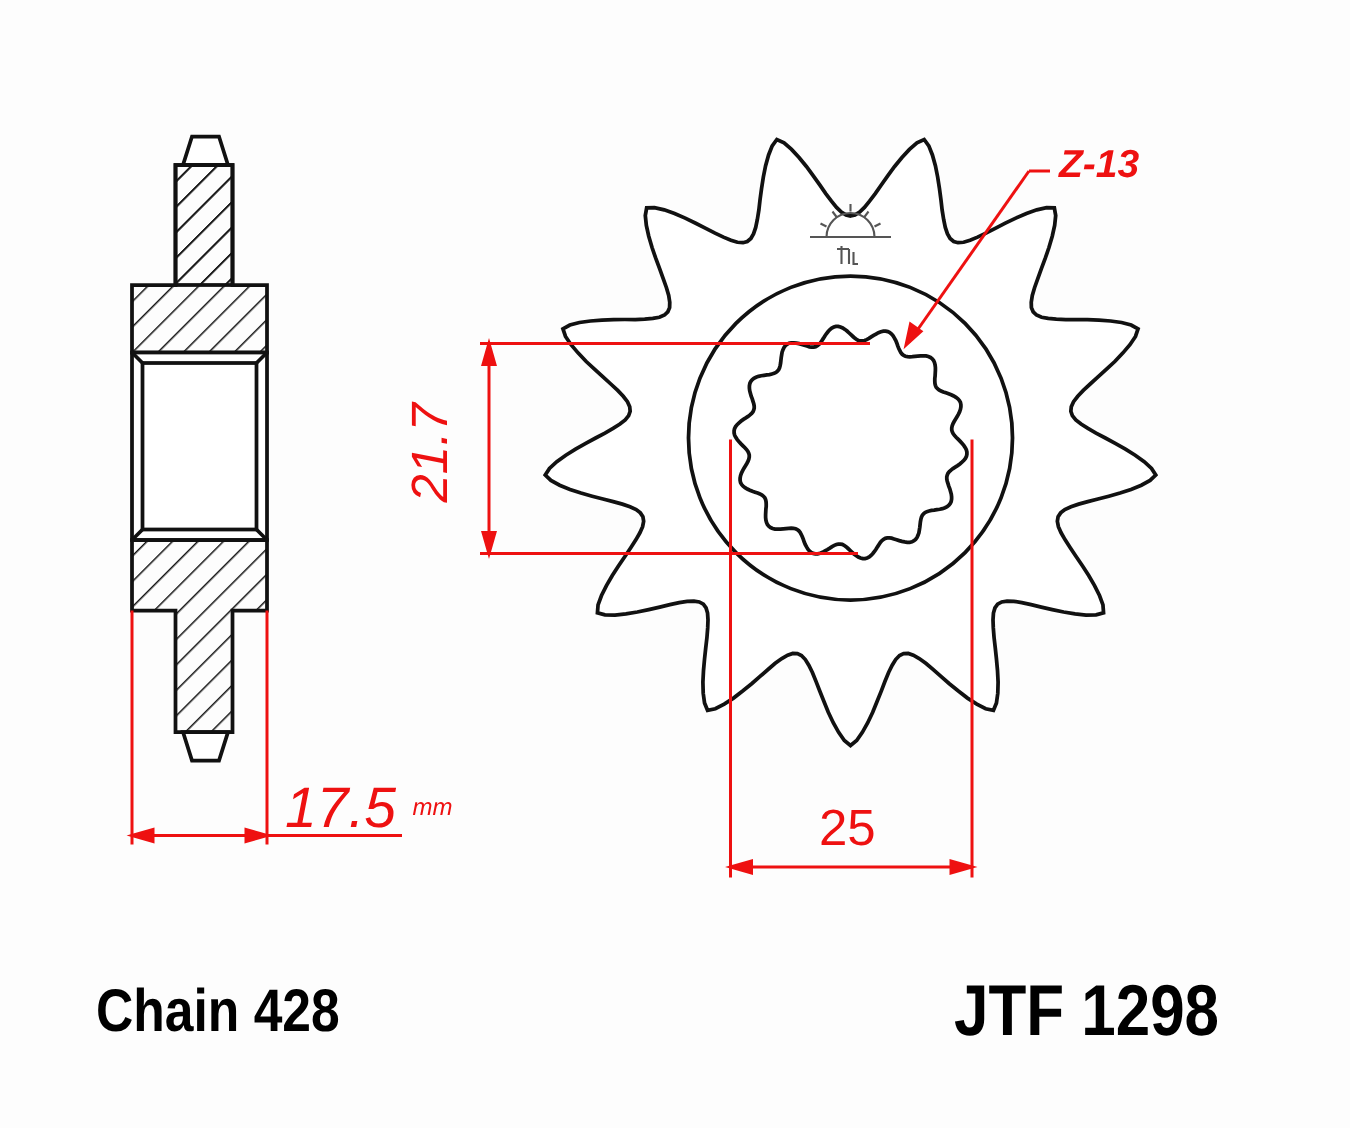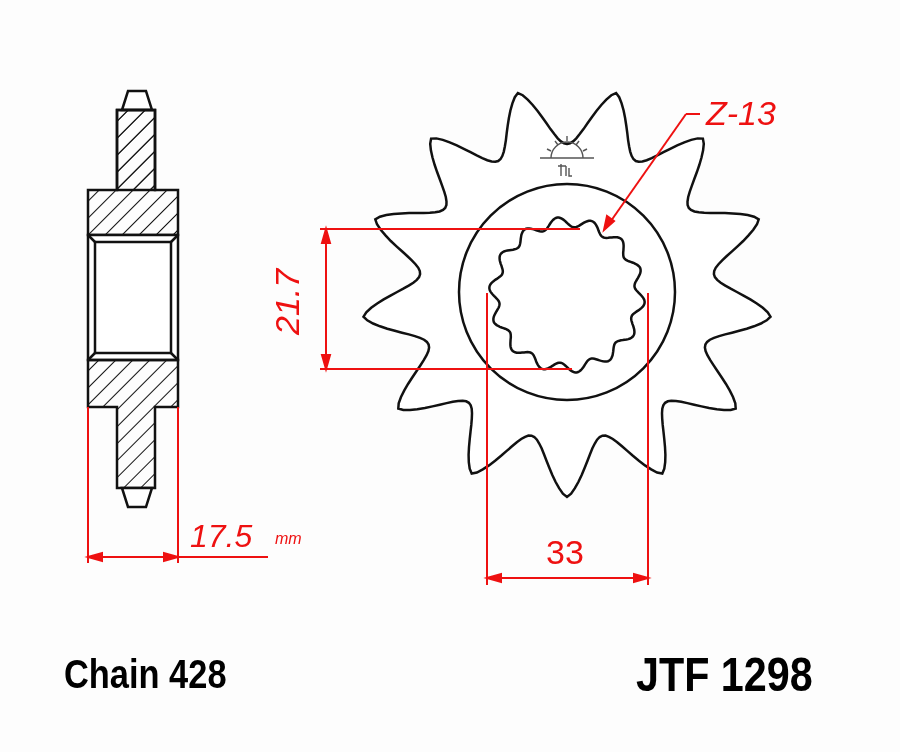--- a/index.html
+++ b/index.html
@@ -76,19 +76,19 @@
     <line x1="487" y1="578" x2="648" y2="578"></line>
     <path d="M487 578 L501 574 L501 582 Z"></path>
     <path d="M648 578 L634 574 L634 582 Z"></path>
 
     <line x1="686" y1="114" x2="700" y2="114"></line>
     <line x1="686" y1="114" x2="606" y2="228"></line>
     <path d="M604 230 L607 216 L614 221 Z"></path>
   </g>
 </svg>
 
-<div class="lbl" style="left:706px;top:94px;font-size:34px;">Z-13</div>
+<div class="lbl" style="left:706px;top:94px;font-size:26px;font-weight:bold;">Z-13</div>
 <div class="lbl" style="left:268px;top:280px;font-size:34px;transform:rotate(-90deg);transform-origin:left top;top:335px;">21.7</div>
-<div class="lbl" style="left:546px;top:533px;font-size:34px;font-style:normal;">33</div>
-<div class="lbl" style="left:190px;top:518px;font-size:32px;">17.5</div>
+<div class="lbl" style="left:546px;top:533px;font-size:34px;font-style:normal;">25</div>
+<div class="lbl" style="left:190px;top:518px;font-size:38px;">17.5</div>
 <div class="lbl" style="left:275px;top:530px;font-size:16px;">mm</div>
 <div class="foot" style="left:64px;top:652px;font-size:40px;">Chain 428</div>
 <div class="foot" style="left:636px;top:647px;font-size:48px;">JTF 1298</div>
 
 </body></html>

